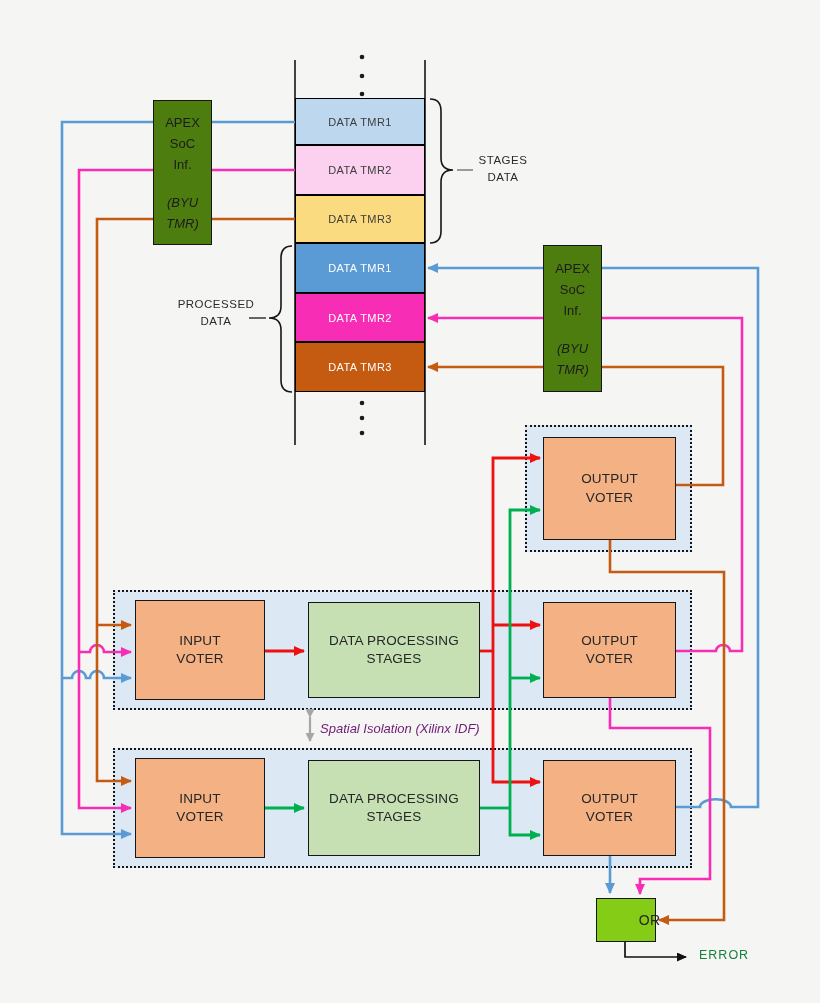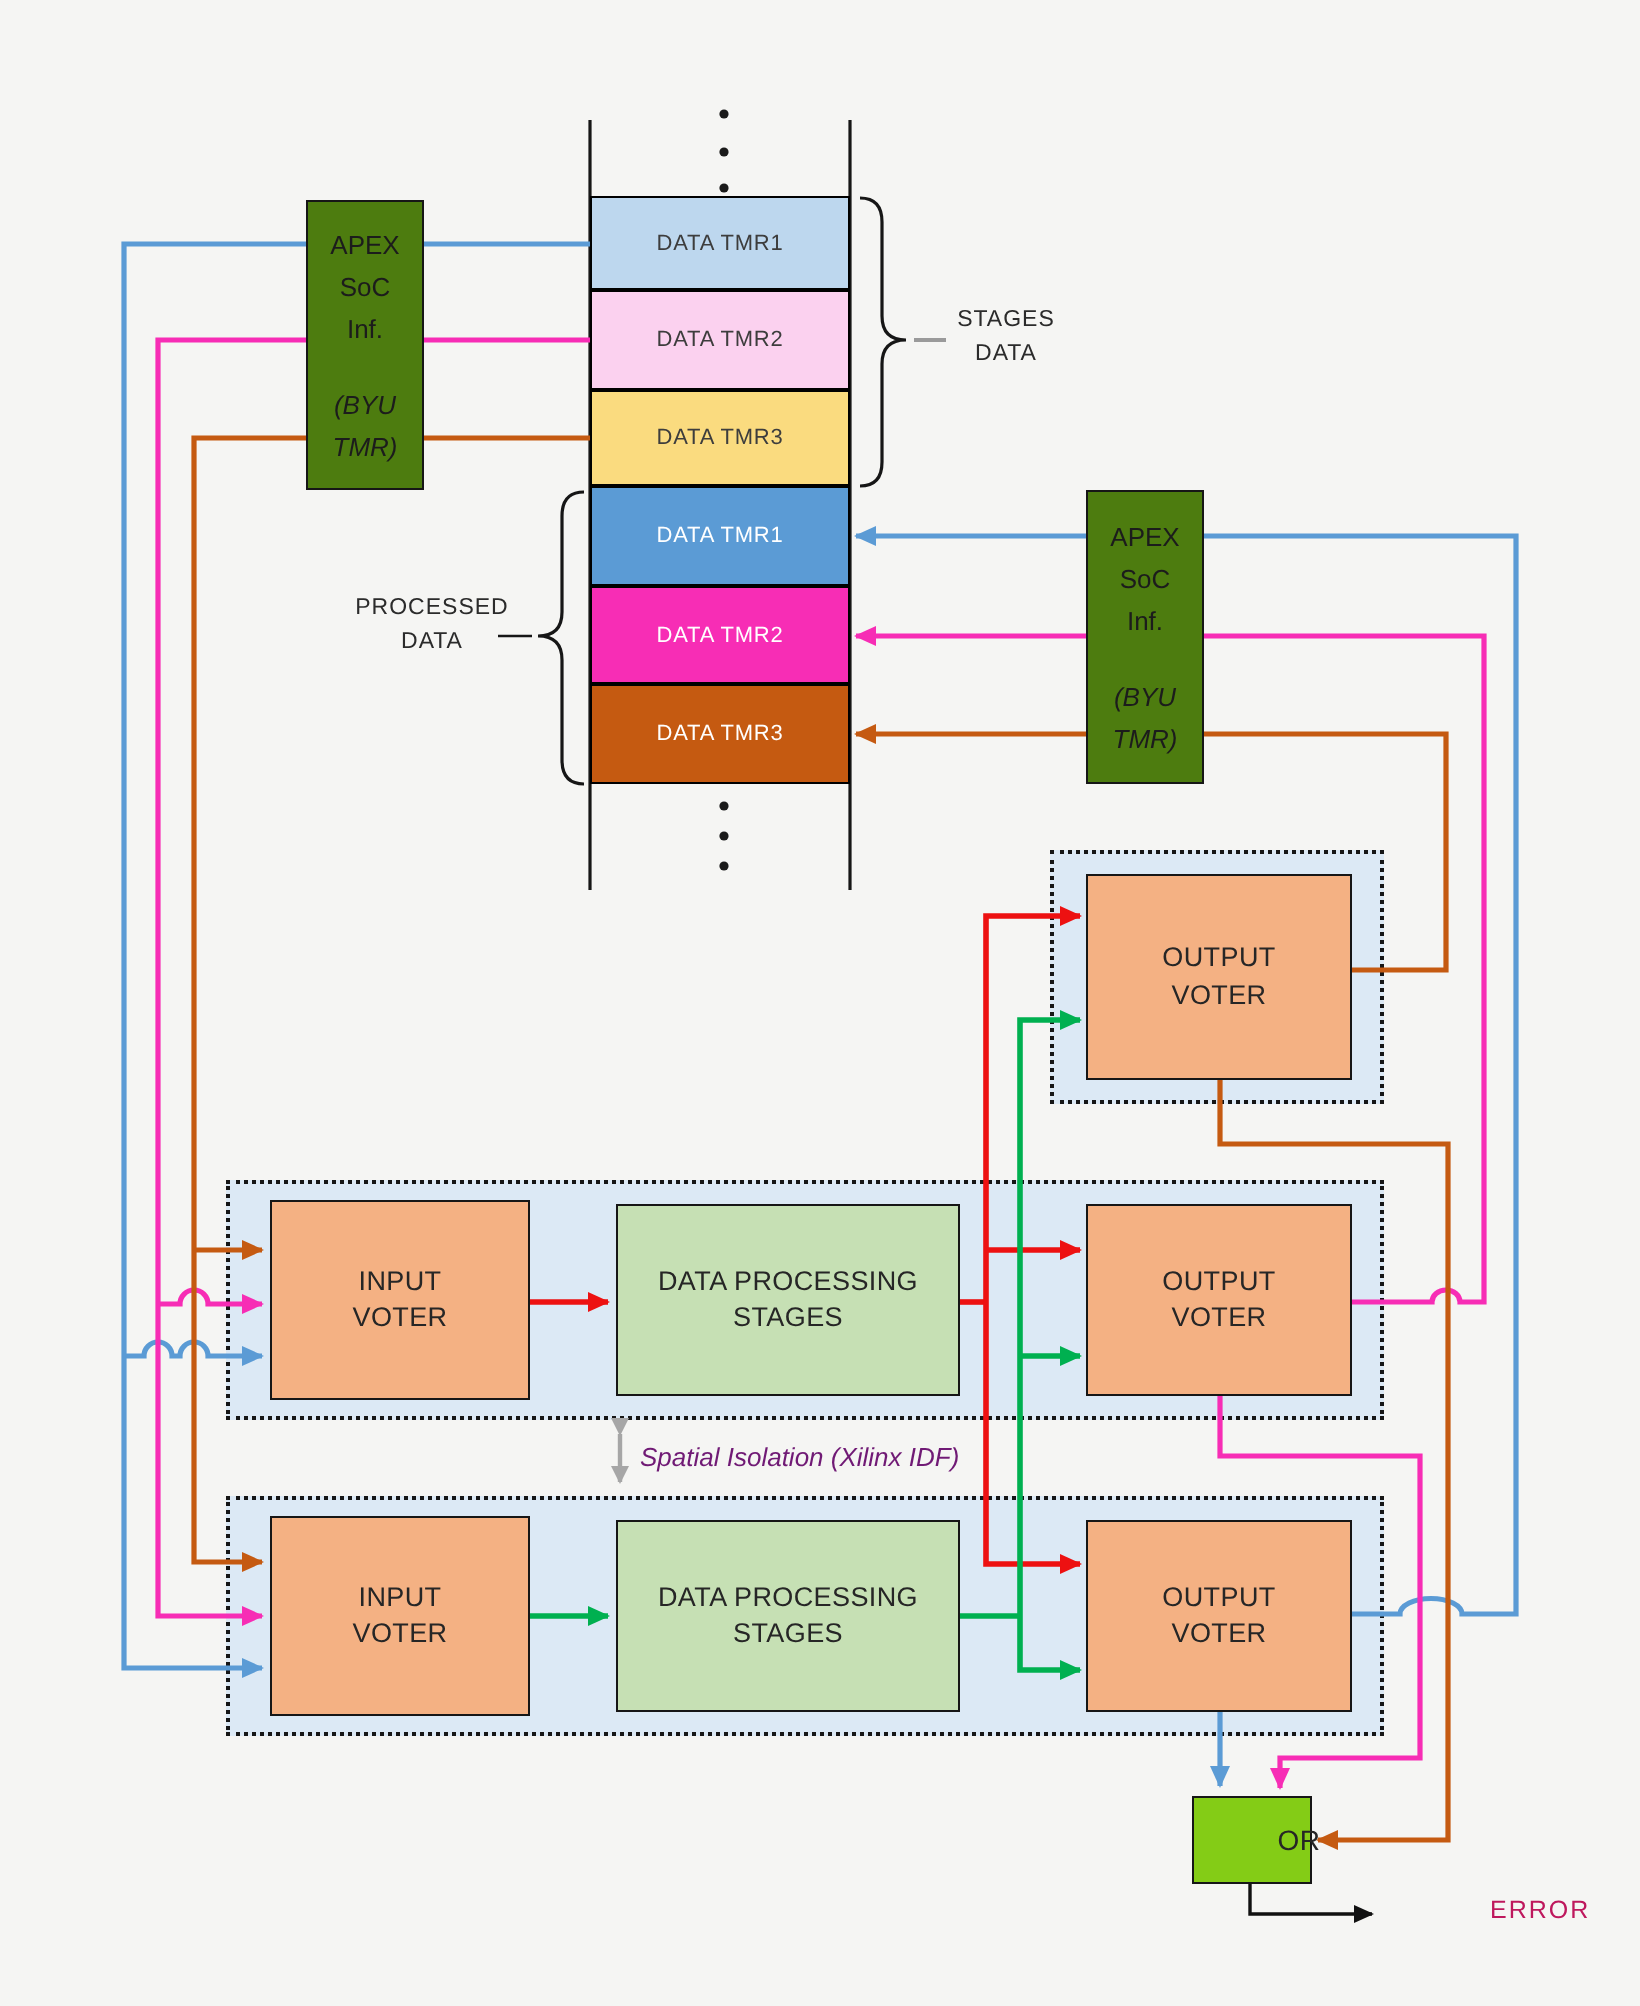--- a/index.html
+++ b/index.html
@@ -59,21 +59,21 @@
   .flabel{position:absolute;z-index:3;text-align:center;font-size:11.5px;
     letter-spacing:.5px;color:#2b2b2b;line-height:17px;}
   #src-label{left:463px;top:152px;width:80px;}
   #proc-label{left:176px;top:296px;width:80px;}
   #pl-label{left:273px;top:40px;width:174px;height:24px;background:#ffffff;z-index:3;
     position:absolute;display:flex;align-items:center;justify-content:center;
     font-weight:bold;font-size:15px;color:#111;}
   #iso-label{position:absolute;z-index:3;left:320px;top:721px;font-style:italic;
     font-size:13px;color:#701a75;}
   #error-label{position:absolute;z-index:3;left:699px;top:948px;font-size:12.5px;
-    letter-spacing:1px;color:#be185d;margin-left:46px;}
+    letter-spacing:1px;color:#15803d;}
 </style>
 </head>
 <body>
 
 <div class="canvas">
 
   <div class="dotted" id="cont-top"></div>
   <div class="dotted" id="cont-mid"></div>
   <div class="dotted" id="cont-bot"></div>
 

